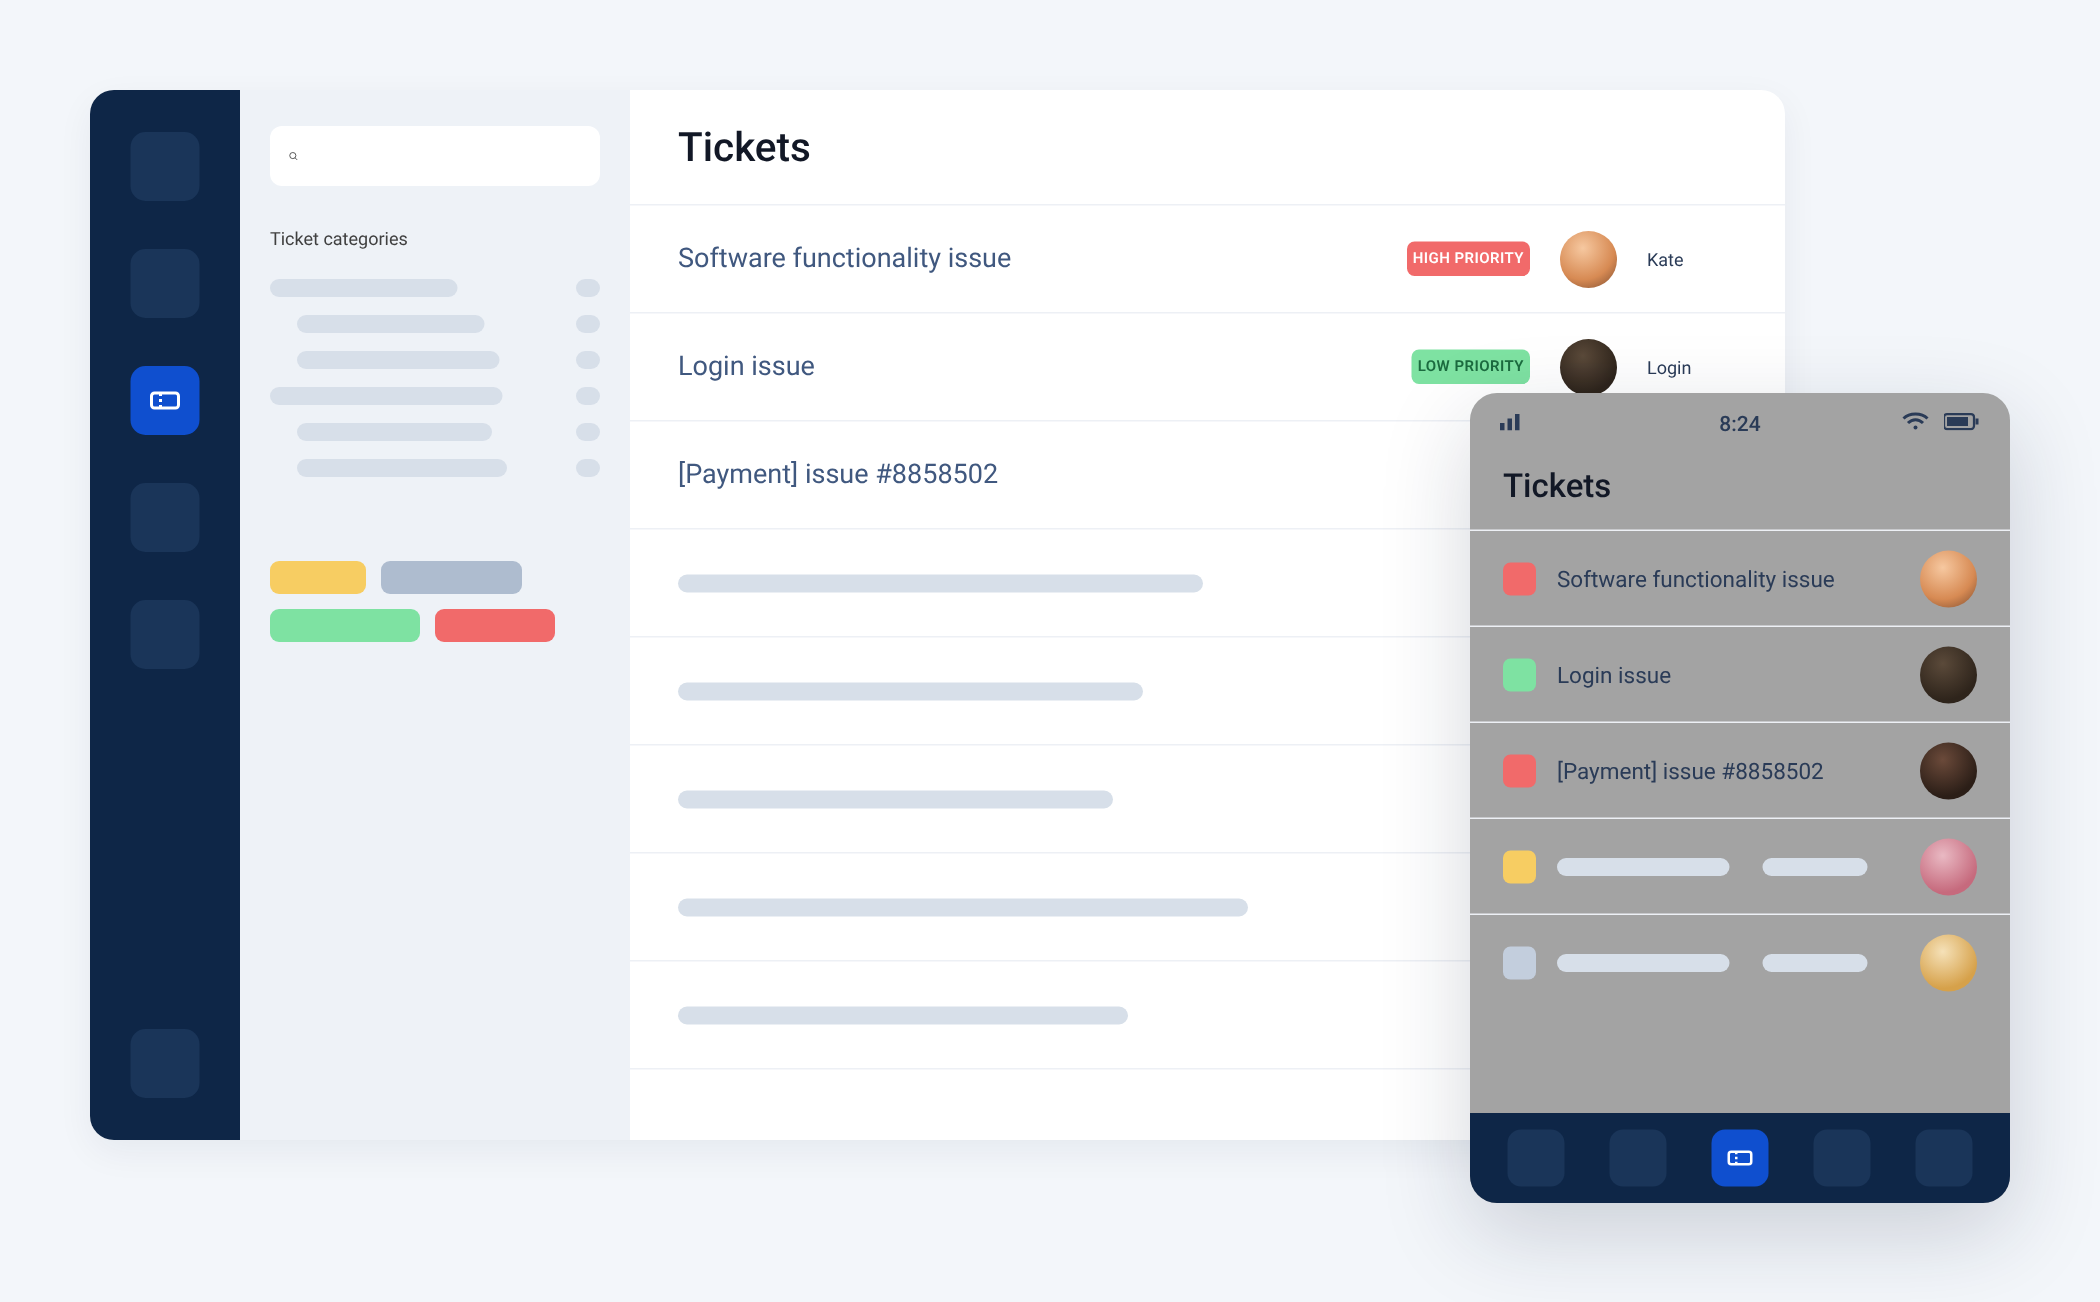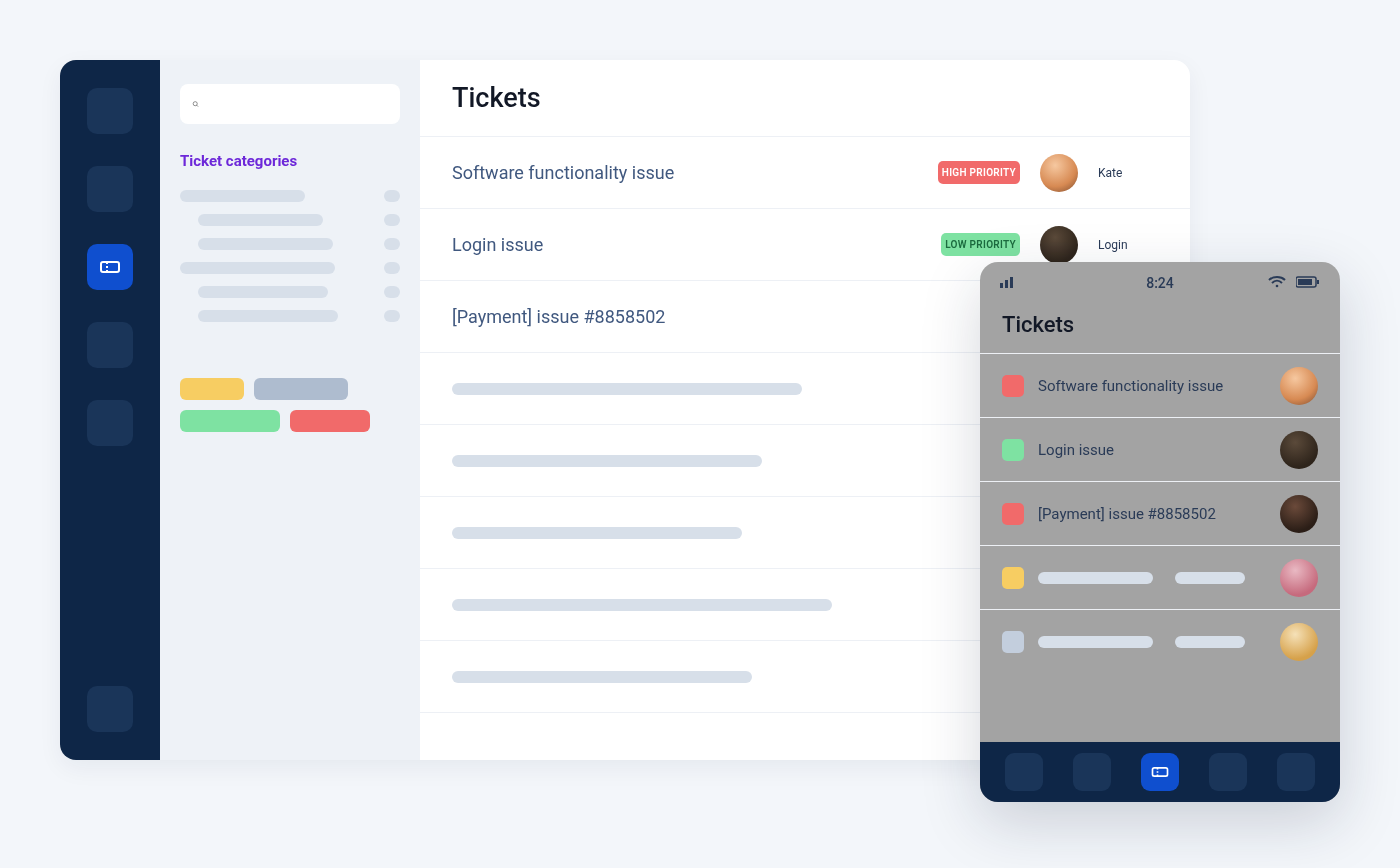--- a/index.html
+++ b/index.html
@@ -65,23 +65,23 @@
   .search input {
     border: none;
     outline: none;
     font-size: 14px;
     flex: 1;
     margin-left: 8px;
     background: transparent;
   }
   .sidebar h3 {
     margin: 0 20px 14px 20px;
-    font-size: 15px;
-    font-weight: 700;
-    color: #6d28d9;
+    font-size: 12px;
+    font-weight: 400;
+    color: #404040;
   }
   .cat-row {
     display: flex;
     align-items: center;
     padding: 6px 20px;
   }
   .cat-row .bar {
     height: 12px;
     background: #d7dfe9;
     border-radius: 6px;

